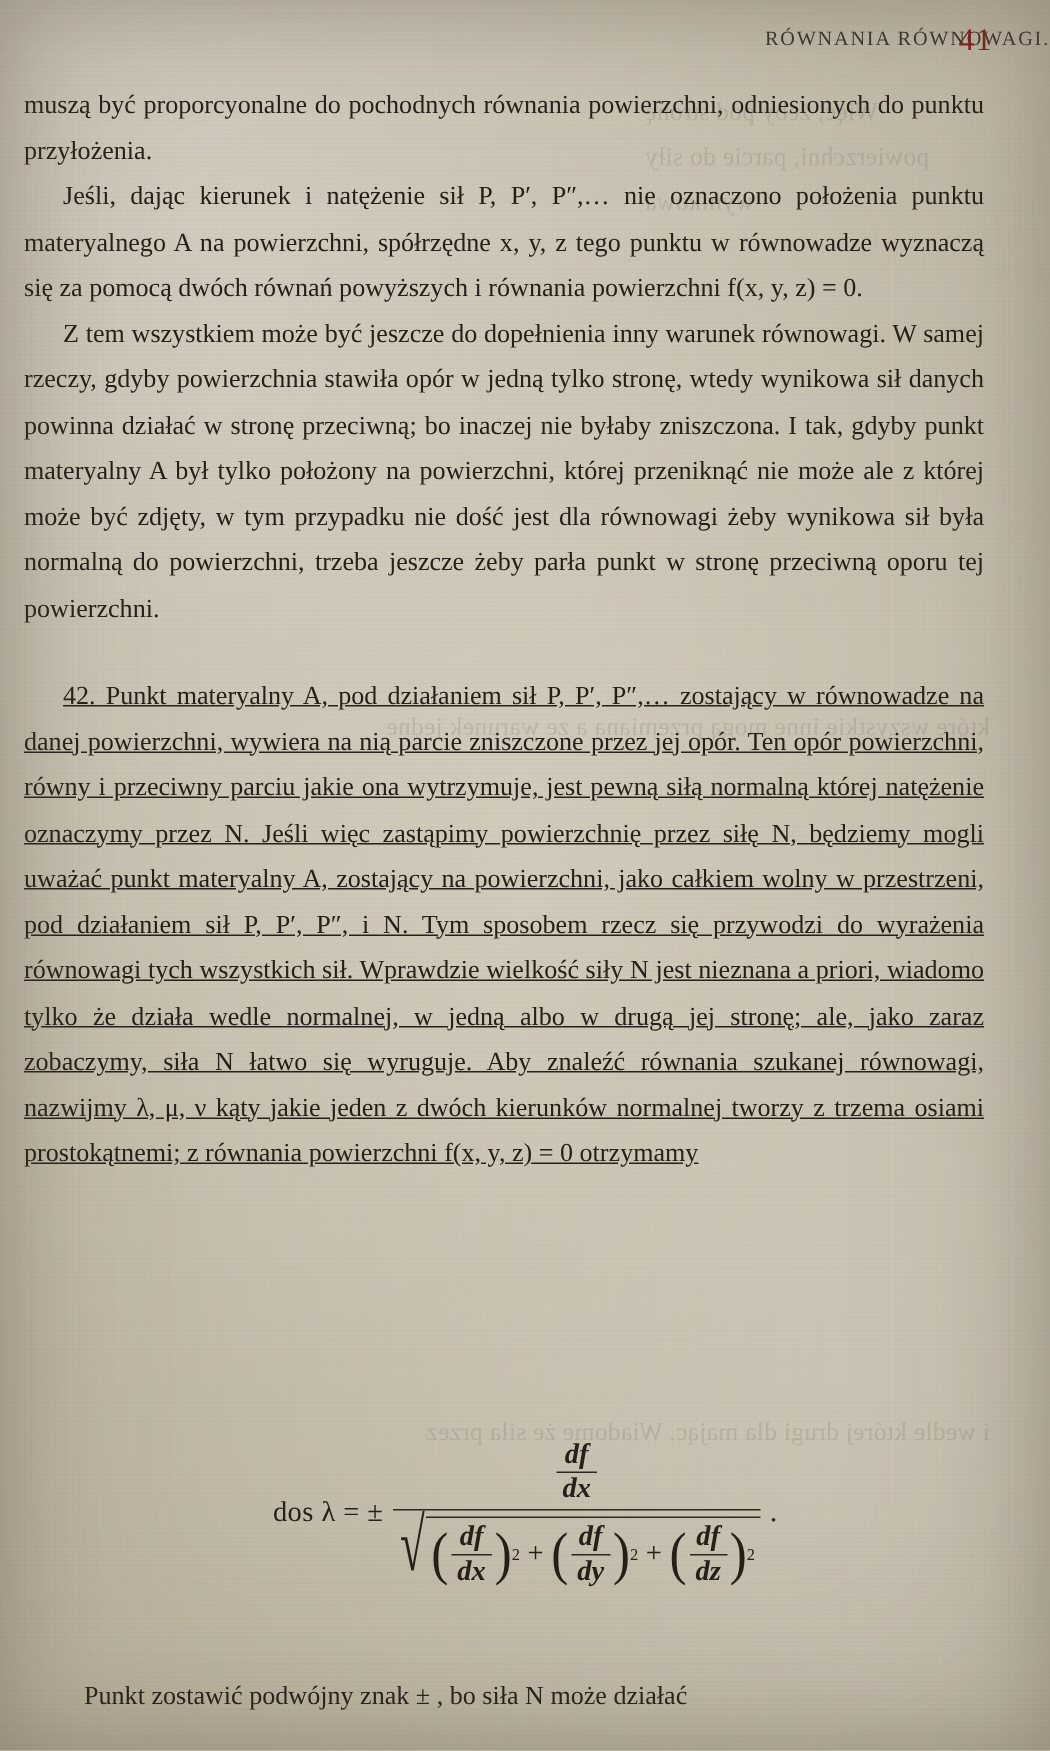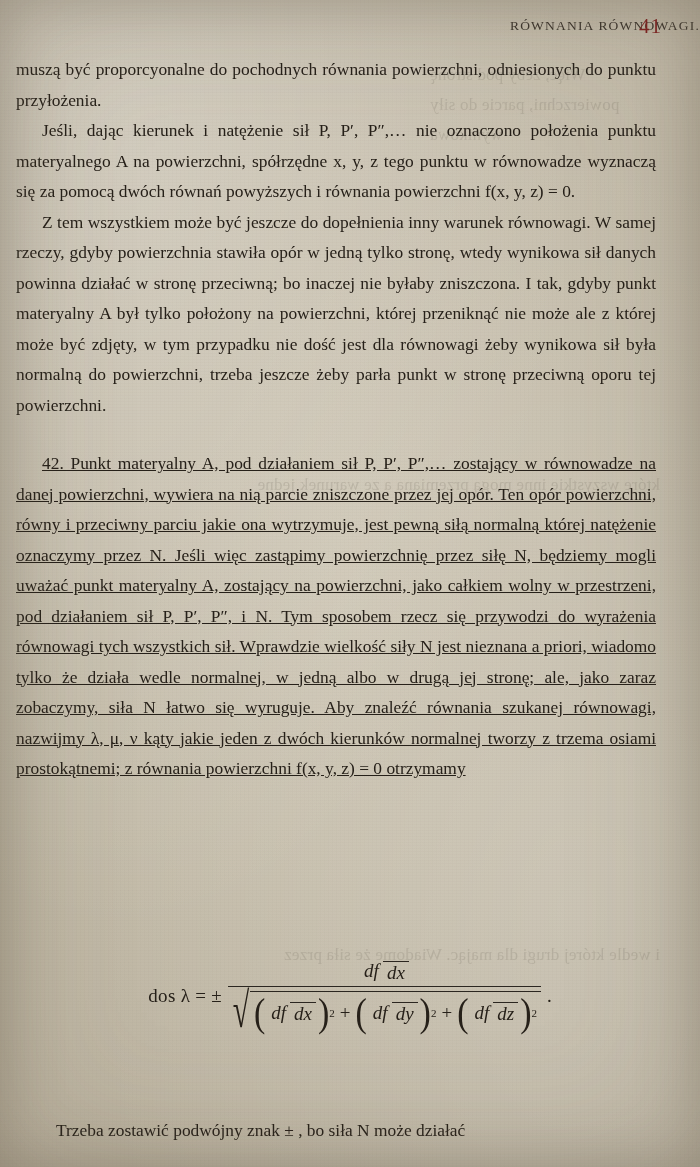--- a/index.html
+++ b/index.html
@@ -94,25 +94,26 @@
   .frm {
     display: inline-flex;
     align-items: center;
     justify-content: center;
     gap: 6px;
     font-size: 19px;
   }
   .lhs { font-style: normal; letter-spacing: .3px; font-family: Liberation Serif, serif; }
   .frac {
     display: inline-flex;
-    flex-direction: row;
+    flex-direction: column;
     align-items: center;
     vertical-align: middle;
     line-height: 1.05;
     margin: 0 2px;
+    font-weight: bold;
   }
   .frac .num { padding: 0 4px 1px 4px; font-style: italic; }
   .frac .den { padding: 1px 4px 0 4px; border-top: 1.3px solid #2b2620; font-style: italic; }
   .bigfrac {
     display: inline-flex;
     flex-direction: column;
     align-items: center;
     line-height: 1.1;
   }
   .bigfrac > .num { padding-bottom: 3px; }
@@ -245,17 +246,17 @@
                 <sup class="exp">2</sup>
               </span>
             </span>
           </span>
         </span>
       </span>
       <span>.</span>
     </span>
   </div>
 
-  <div class="last-line">Trzeba zostawić podwójny znak ± , bo siła  N  może  działać</div>
+  <div class="last-line">Punkt zostawić podwójny znak ± , bo siła  N  może  działać</div>
 
 </div>
 
 <div class="edge-shadow"></div>
 
 </body></html>

